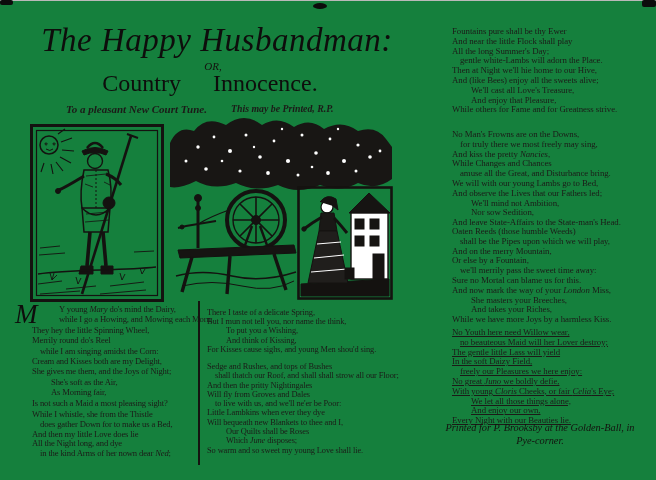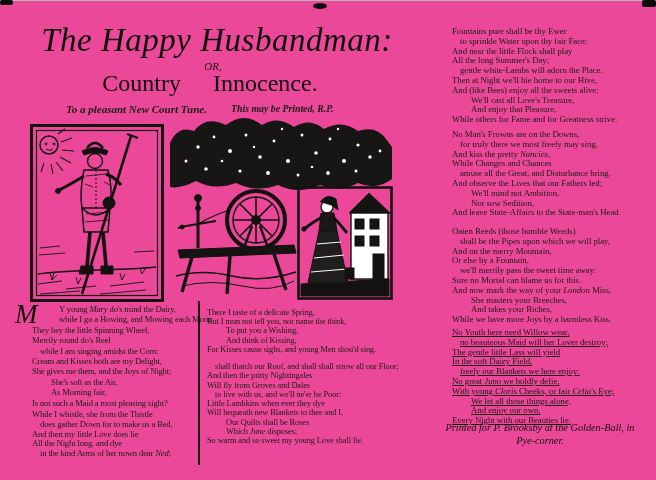--- a/index.html
+++ b/index.html
@@ -1,19 +1,19 @@
 <!DOCTYPE html>
 <html><head>
 <meta charset="utf-8">
 <style>
   * { margin:0; padding:0; box-sizing:border-box; }
   html,body { background:#6b6b6b; }
   .sheet {
     position:relative; width:656px; height:480px; margin:0 auto;
-    background:#ec4899; overflow:hidden;
+    background:#15803d; overflow:hidden;
     font-family:"Liberation Serif","DejaVu Serif",serif; color:#1c1a18;
   }
   .topline { position:absolute; left:0; top:0; width:656px; height:1px; background:#b9b9b9; }
   .speck { position:absolute; background:#0c0c0c; border-radius:2px; }
   .speck.s1 { left:0; top:0; width:13px; height:5px; }
   .speck.s2 { left:313px; top:3px; width:14px; height:6px; border-radius:50%; }
   .speck.s3 { left:642px; top:0; width:14px; height:7px; }
 
   .title    { position:absolute; left:0;  top:22px; width:434px; text-align:center;
               font-style:italic; font-size:33px; color:#0e0d0c; letter-spacing:.5px; white-space:nowrap; }
@@ -218,49 +218,50 @@
   <div class="coldiv"></div>
 
   <div class="stanza col-mid s-m1">
       <div class="vline ind0">There I taste of a delicate Spring,</div>
       <div class="vline ind0">But I mun not tell you, nor name the think,</div>
       <div class="vline ind2">To put you a Wishing,</div>
       <div class="vline ind2">And think of Kissing,</div>
       <div class="vline ind0">For Kisses cause sighs, and young Men shou'd sing.</div>
     </div>
   <div class="stanza col-mid s-m2">
+      <div class="vline ind0">Sedge and Rushes, and tops of Bushes</div>
       <div class="vline ind1">shall thatch our Roof, and shall shall strow all our Floor;</div>
       <div class="vline ind0">And then the pritty Nightingales</div>
       <div class="vline ind0">Will fly from Groves and Dales</div>
       <div class="vline ind1">to live with us, and we'll ne'er be Poor:</div>
       <div class="vline ind0">Little Lambkins when ever they dye</div>
       <div class="vline ind0">Will bequeath new Blankets to thee and I,</div>
       <div class="vline ind2">Our Quilts shall be Roses</div>
       <div class="vline ind2">Which <i>June</i> disposes;</div>
       <div class="vline ind0">So warm and so sweet my young Love shall lie.</div>
     </div>
 
   <div class="stanza col-right s-r1">
       <div class="vline ind0">Fountains pure shall be thy Ewer</div>
-      <div class="vline ind1">to sprinkle Water upon thy fair Face;</div>
       <div class="vline ind0">And near the little Flock shall play</div>
       <div class="vline ind0">All the long Summer's Day;</div>
       <div class="vline ind1">gentle white-Lambs will adorn the Place.</div>
       <div class="vline ind0">Then at Night we'll hie home to our Hive,</div>
       <div class="vline ind0">And (like Bees) enjoy all the sweets alive;</div>
       <div class="vline ind2">We'll cast all Love's Treasure,</div>
       <div class="vline ind2">And enjoy that Pleasure,</div>
       <div class="vline ind0">While others for Fame and for Greatness strive.</div>
     </div>
   <div class="stanza col-right s-r2">
       <div class="vline ind0">No Man's Frowns are on the Downs,</div>
       <div class="vline ind1">for truly there we most freely may sing,</div>
       <div class="vline ind0">And kiss the pretty <i>Nancies</i>,</div>
       <div class="vline ind0">While Changes and Chances</div>
       <div class="vline ind1">amuse all the Great, and Disturbance bring.</div>
+      <div class="vline ind0">We will with our young Lambs go to Bed,</div>
       <div class="vline ind0">And observe the Lives that our Fathers led;</div>
       <div class="vline ind2">We'll mind not Ambition,</div>
       <div class="vline ind2">Nor sow Sedition,</div>
       <div class="vline ind0">And leave State-Affairs to the State-man's Head.</div>
     </div>
   <div class="stanza col-right s-r3">
       <div class="vline ind0">Oaten Reeds (those humble Weeds)</div>
       <div class="vline ind1">shall be the Pipes upon which we will play,</div>
       <div class="vline ind0">And on the merry Mountain,</div>
       <div class="vline ind0">Or else by a Fountain,</div>
@@ -269,21 +270,21 @@
       <div class="vline ind0">And now mark the way of your <i>London</i> Miss,</div>
       <div class="vline ind2">She masters your Breeches,</div>
       <div class="vline ind2">And takes your Riches,</div>
       <div class="vline ind0">While we have more Joys by a harmless Kiss.</div>
     </div>
   <div class="stanza col-right s-r4">
       <div class="vline ind0">No Youth here need Willow wear,</div>
       <div class="vline ind1">no beauteous Maid will her Lover destroy;</div>
       <div class="vline ind0">The gentle little Lass will yield</div>
       <div class="vline ind0">In the soft Daizy Field,</div>
-      <div class="vline ind1">freely our Blankets we here enjoy:</div>
+      <div class="vline ind1">freely our Pleasures we here enjoy:</div>
       <div class="vline ind0">No great <i>Juno</i> we boldly defie,</div>
       <div class="vline ind0">With young <i>Cloris</i> Cheeks, or fair <i>Celia</i>'s Eye;</div>
       <div class="vline ind2">We let all those things alone,</div>
       <div class="vline ind2">And enjoy our own,</div>
       <div class="vline ind0">Every Night with our Beauties lie.</div>
     </div>
 
   <div class="imprint">
     <div>Printed for P. Brooksby at the Golden-Ball, in</div>
     <div>Pye-corner.</div>

